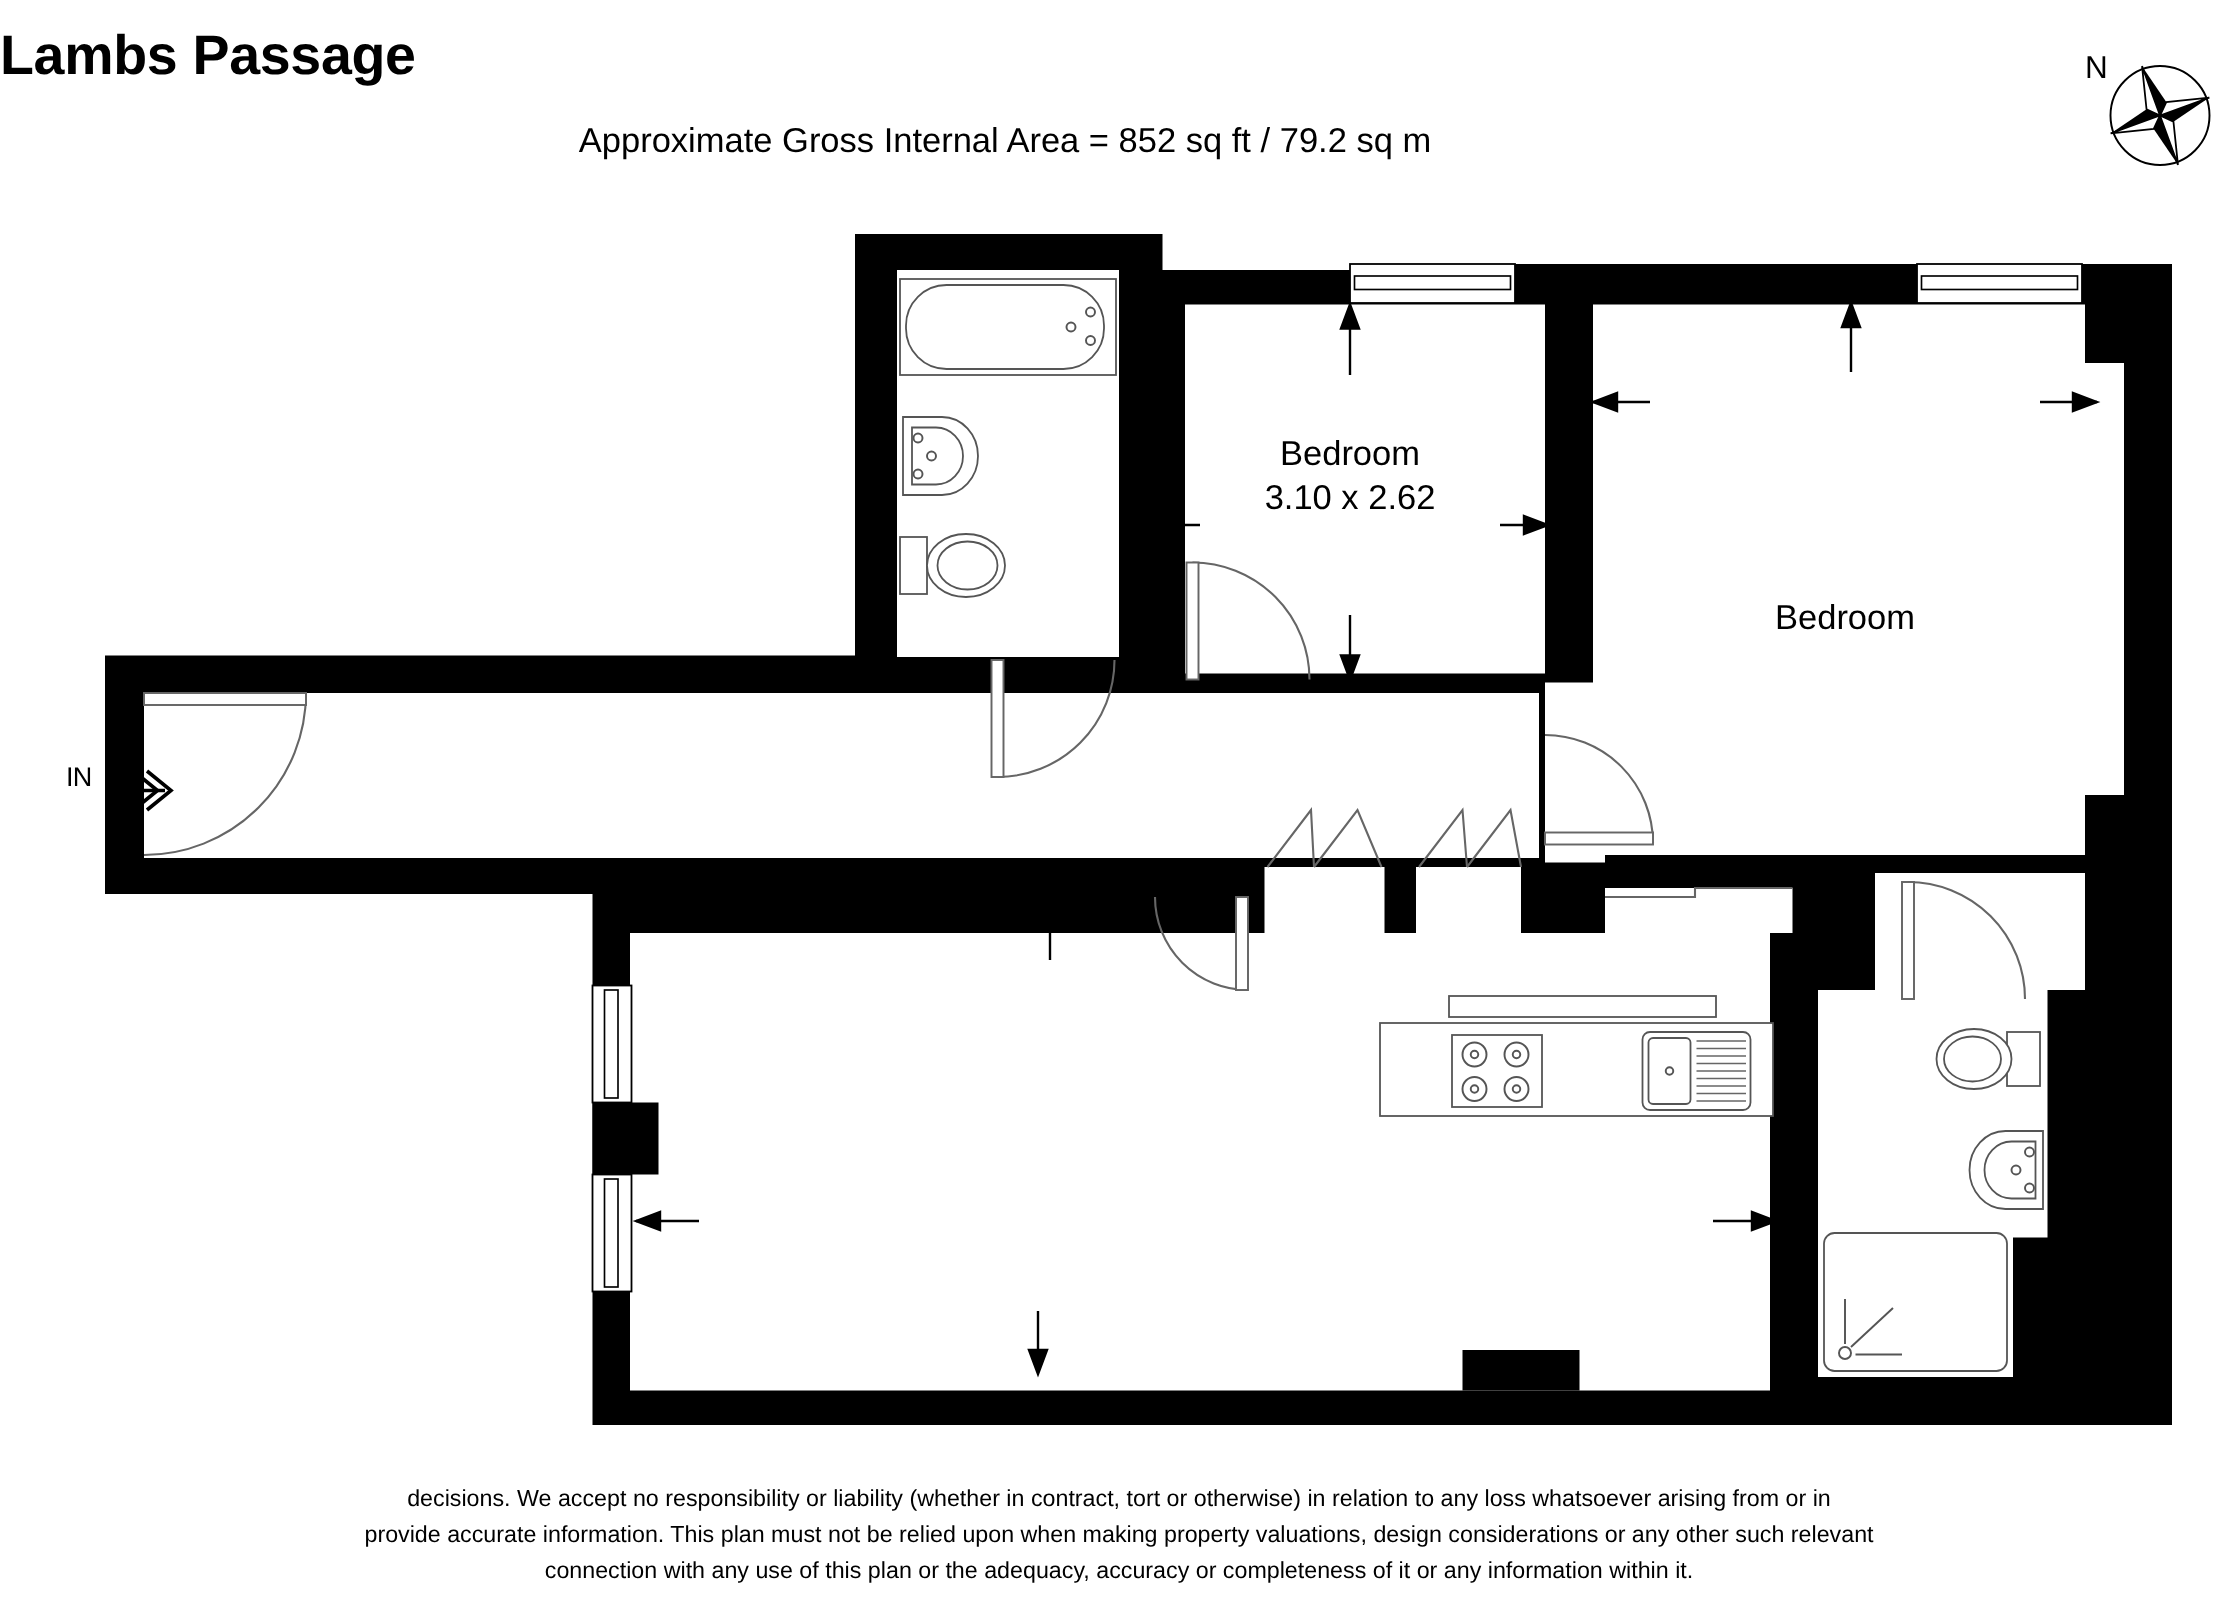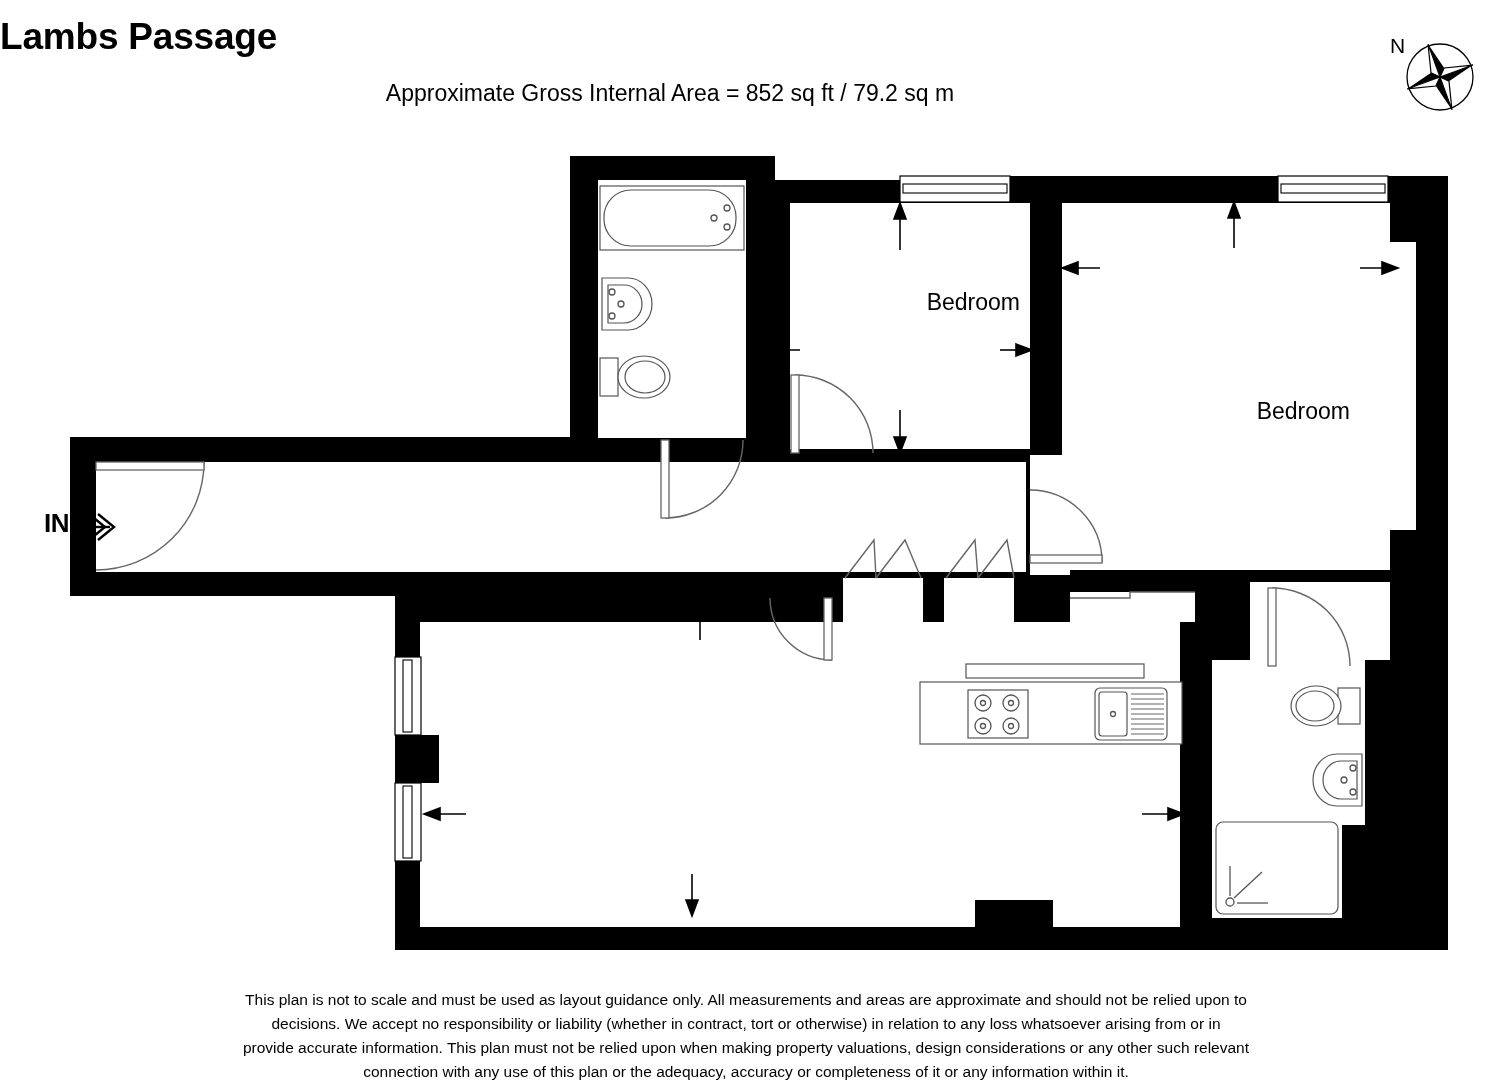--- a/index.html
+++ b/index.html
@@ -55,32 +55,32 @@
   }
   .plan-svg {
     position: absolute;
     left: 0;
     top: 0;
   }
   .in-label {
     position: absolute;
     left: 44px;
     top: 508px;
-    font-size: 26px;
-    font-weight: bold;
+    font-size: 18px;
+    font-weight: normal;
     letter-spacing: -0.5px;
   }
   .room-label {
     position: absolute;
     text-align: center;
     font-size: 23px;
     line-height: 29px;
     white-space: nowrap;
   }
-  .room-label .ln { display: block; text-align: right; }
+  .room-label .ln { display: block; }
   #label-bedroom1 { left: 780px; top: 288px; width: 240px; }
   #label-bedroom2 { left: 1110px; top: 397px; width: 240px; }
   #label-reception { left: 672px; top: 731px; width: 280px; }
   .disclaimer {
     position: absolute;
     left: 196px;
     top: 988px;
     width: 1100px;
     text-align: center;
     font-size: 15.5px;
@@ -381,27 +381,27 @@
       <polyline points="84,527 110,527"></polyline>
       <polyline points="98,514 114,527 98,540"></polyline>
       <polyline points="89,514 105,527 89,540"></polyline>
     </g>
   </svg>
 
   <div class="in-label">IN</div>
 
   <div class="room-label" id="label-bedroom1">
     <span class="ln">Bedroom</span>
+    <span class="ln">3.10 x 2.62</span>
   </div>
 
   <div class="room-label" id="label-bedroom2">
     <span class="ln">Bedroom</span>
   </div>
 
 
   <div class="disclaimer">
-    <span class="ln">This plan is not to scale and must be used as layout guidance only. All measurements and areas are approximate and should not be relied upon to</span>
     <span class="ln">decisions. We accept no responsibility or liability (whether in contract, tort or otherwise) in relation to any loss whatsoever arising from or in</span>
     <span class="ln">provide accurate information. This plan must not be relied upon when making property valuations, design considerations or any other such relevant</span>
     <span class="ln">connection with any use of this plan or the adequacy, accuracy or completeness of it or any information within it.</span>
   </div>
 
 </div>
 
 </body></html>

